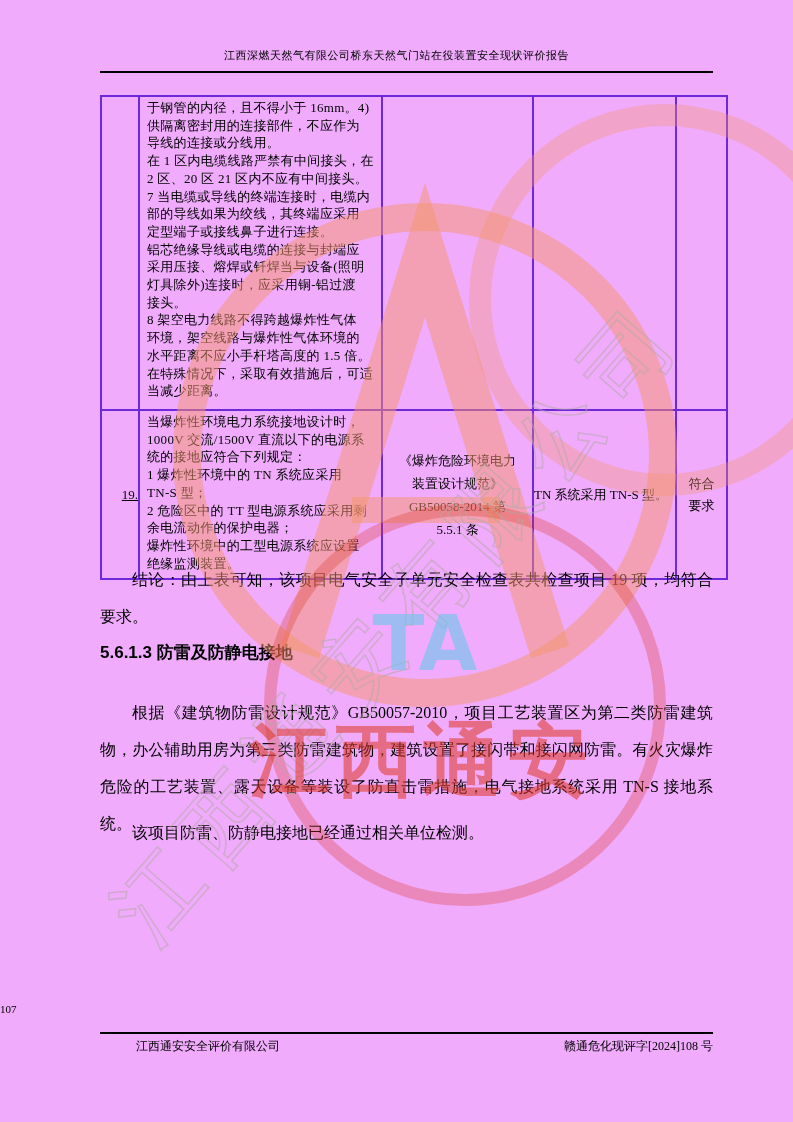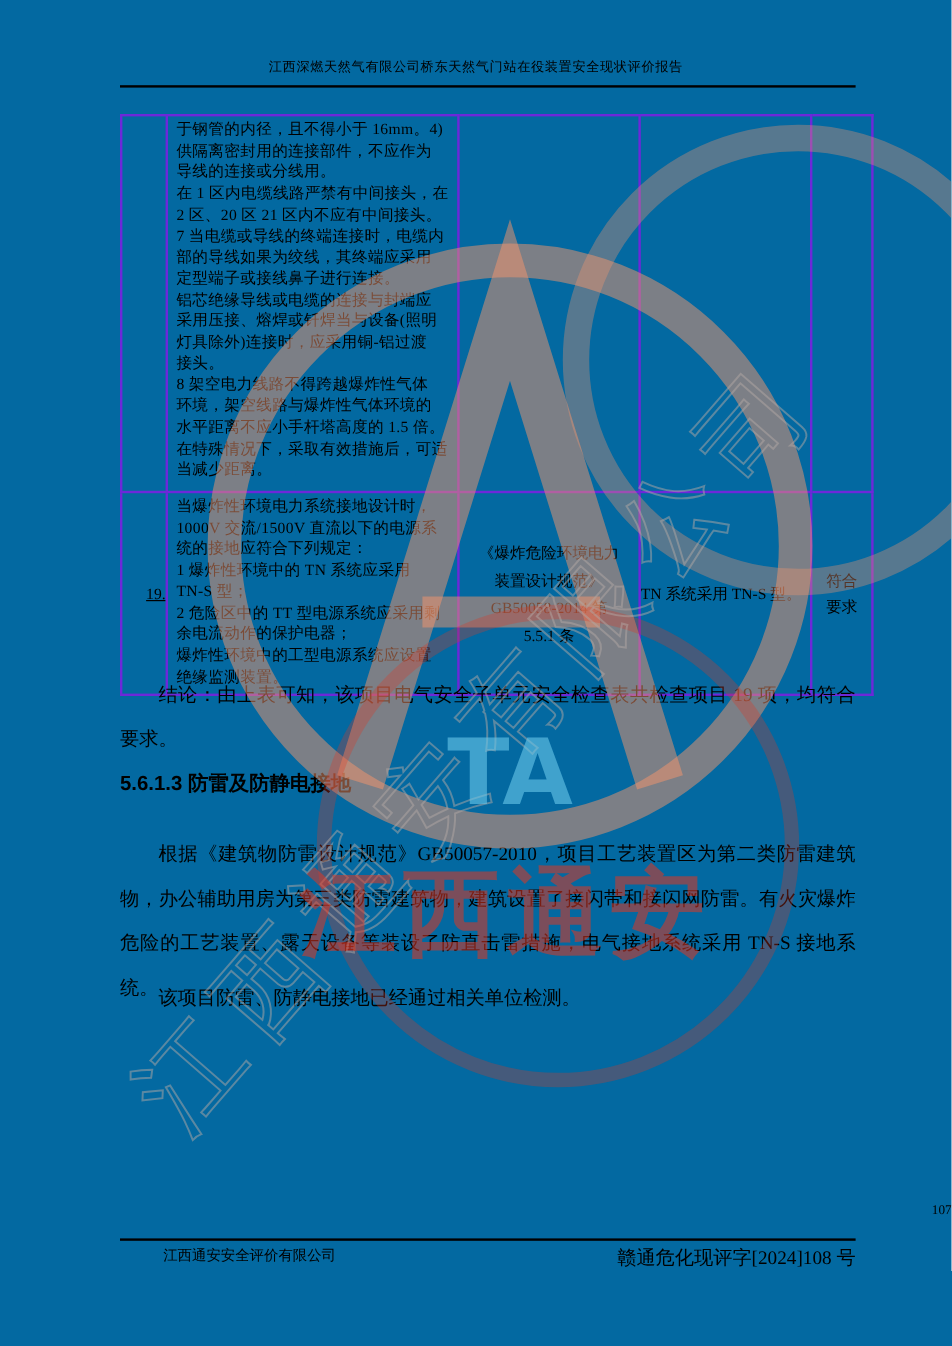--- a/index.html
+++ b/index.html
@@ -1,17 +1,17 @@
 <!DOCTYPE html>
 <html><head>
 <meta charset="utf-8">
 <style>
   html,body { margin:0; padding:0; background:#ffffff; }
   .page {
-    position:relative; width:793px; height:1122px; background:#0369a1;
+    position:relative; width:793px; height:1122px; background:#f0abfc;
     overflow:hidden; color:#000;
     font-family:"Liberation Serif","DejaVu Serif",serif;
   }
   
   .header-title {
     position:absolute; top:48px; left:0; width:100%;
     text-align:center; font-size:11px; letter-spacing:0.5px;
   }
   .header-rule { position:absolute; top:71px; left:100px; width:613px; height:1.5px; background:#000; }
 
@@ -43,24 +43,24 @@
   .section-heading {
     position:absolute; top:641px; left:100px;
     font-size:17px; font-weight:bold;
     font-family:"Liberation Sans","DejaVu Sans",sans-serif;
   }
   .p1 { top:694px; }
   .p2 { top:814px; }
   .p3 { top:851px; }
 
   
-  .page-number { position:absolute; top:1003px; left:0; width:100%; text-align:right; font-size:11px; }
+  .page-number { position:absolute; top:1003px; left:0; width:100%; text-align:left; font-size:11px; }
   .footer-rule { position:absolute; top:1032px; left:100px; width:613px; height:1.5px; background:#000; }
   .footer-left { position:absolute; top:1038px; left:136px; font-size:12px;text-align:center; }
-  .footer-right { position:absolute; top:1038px; right:80px; font-size:16px; }
+  .footer-right { position:absolute; top:1038px; right:80px; font-size:12px; }
 
   
   .watermark-layer {
     position:absolute; top:0; left:0; width:793px; height:1122px;
     z-index:5; pointer-events:none;
   }
   .wm-text { font-family:"DejaVu Sans","Liberation Sans",sans-serif; }
 </style>
 </head>
 <body>

